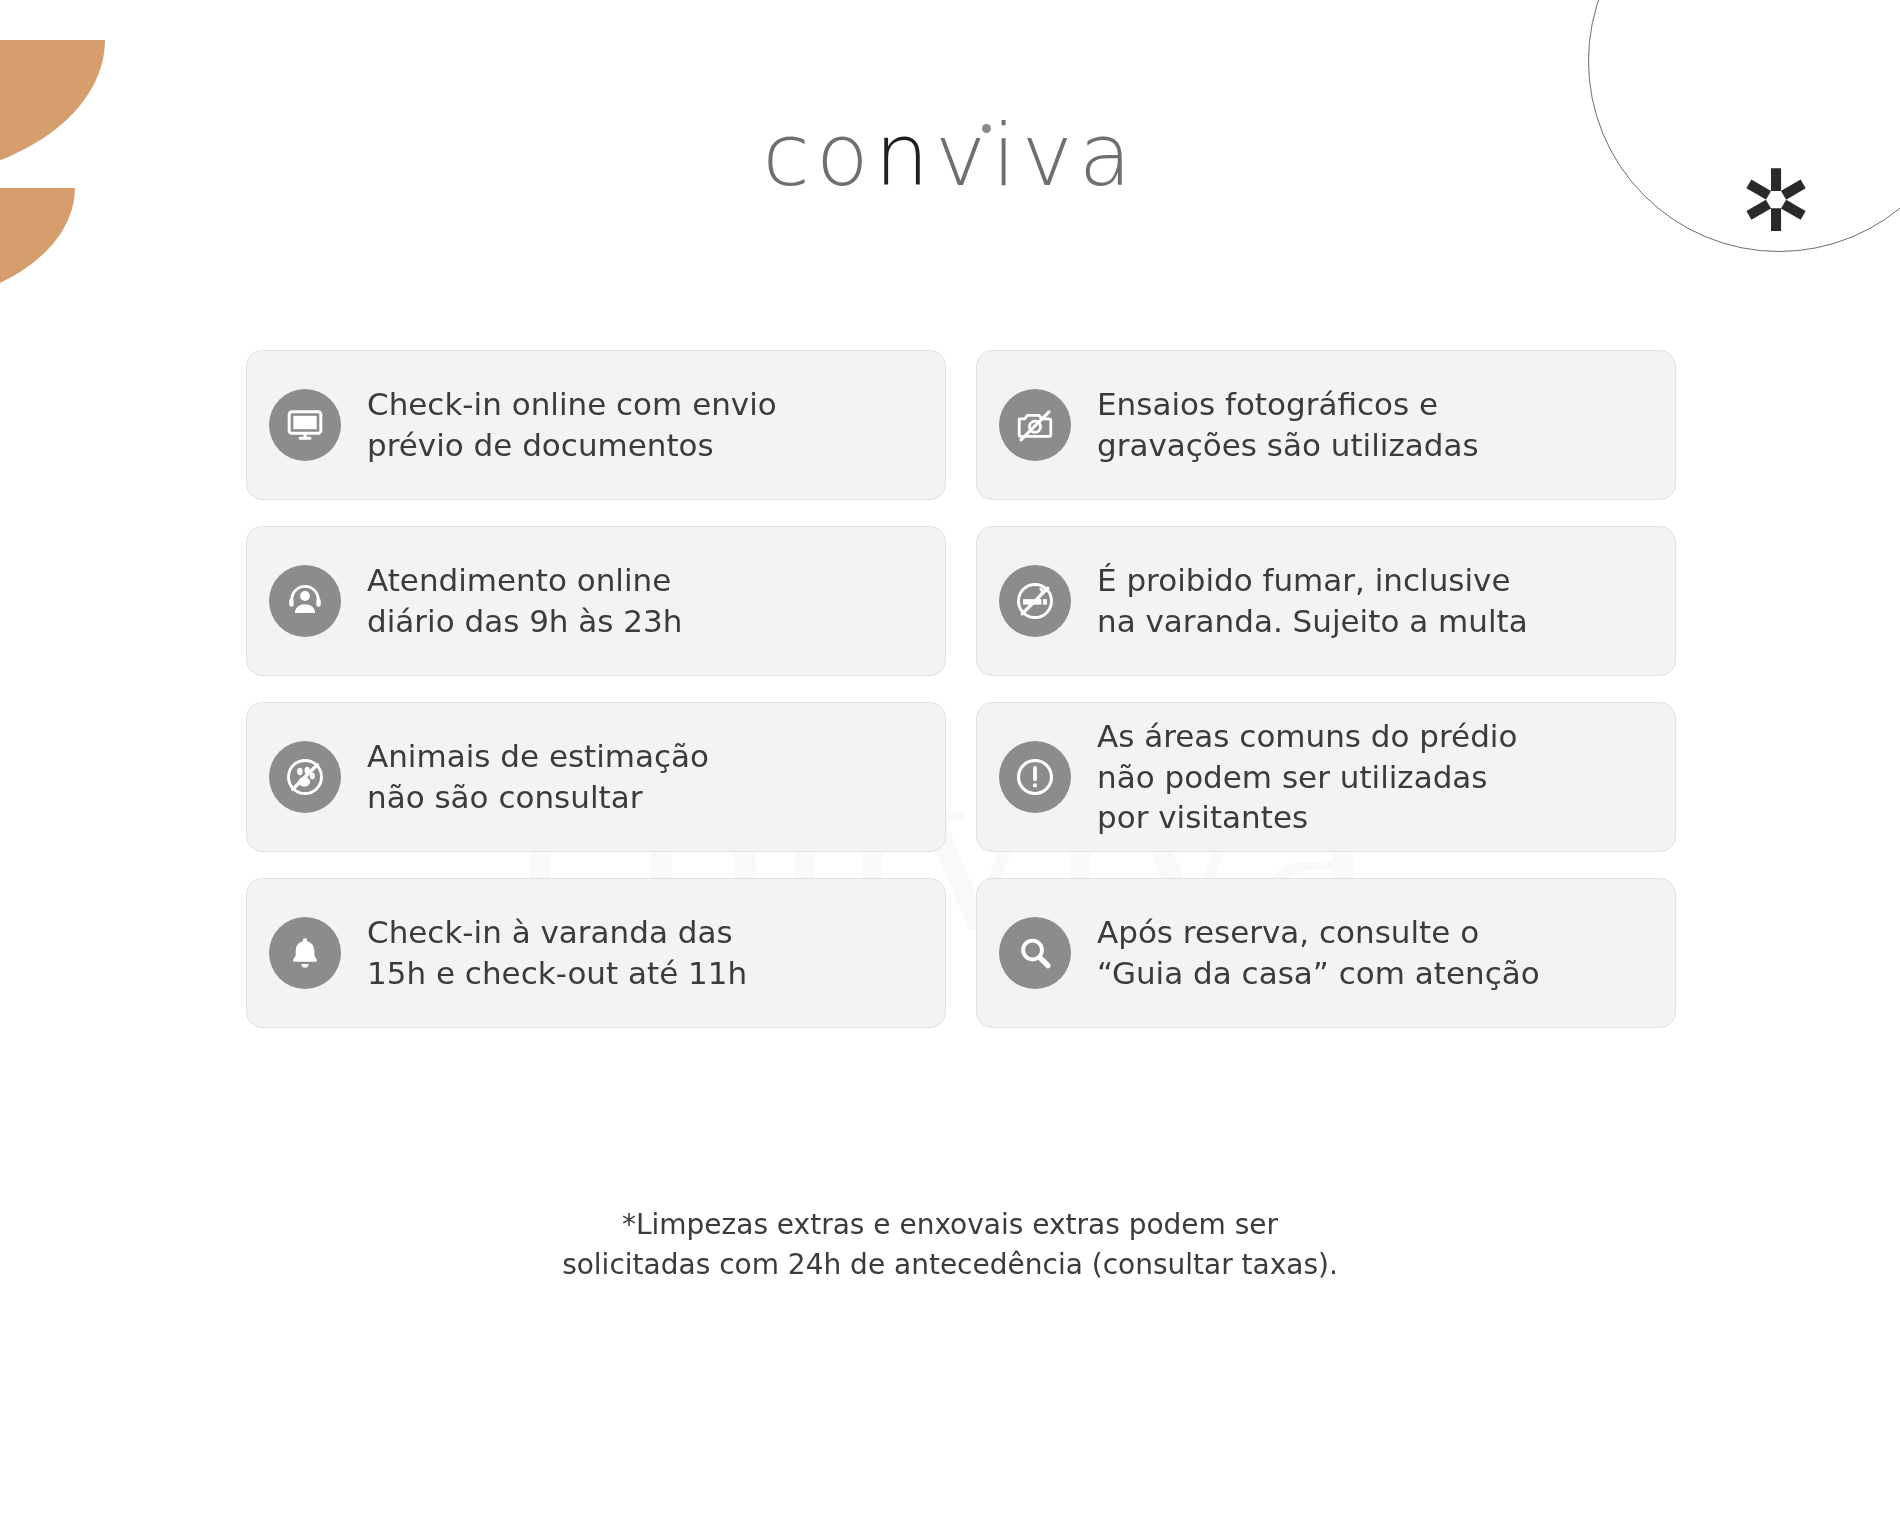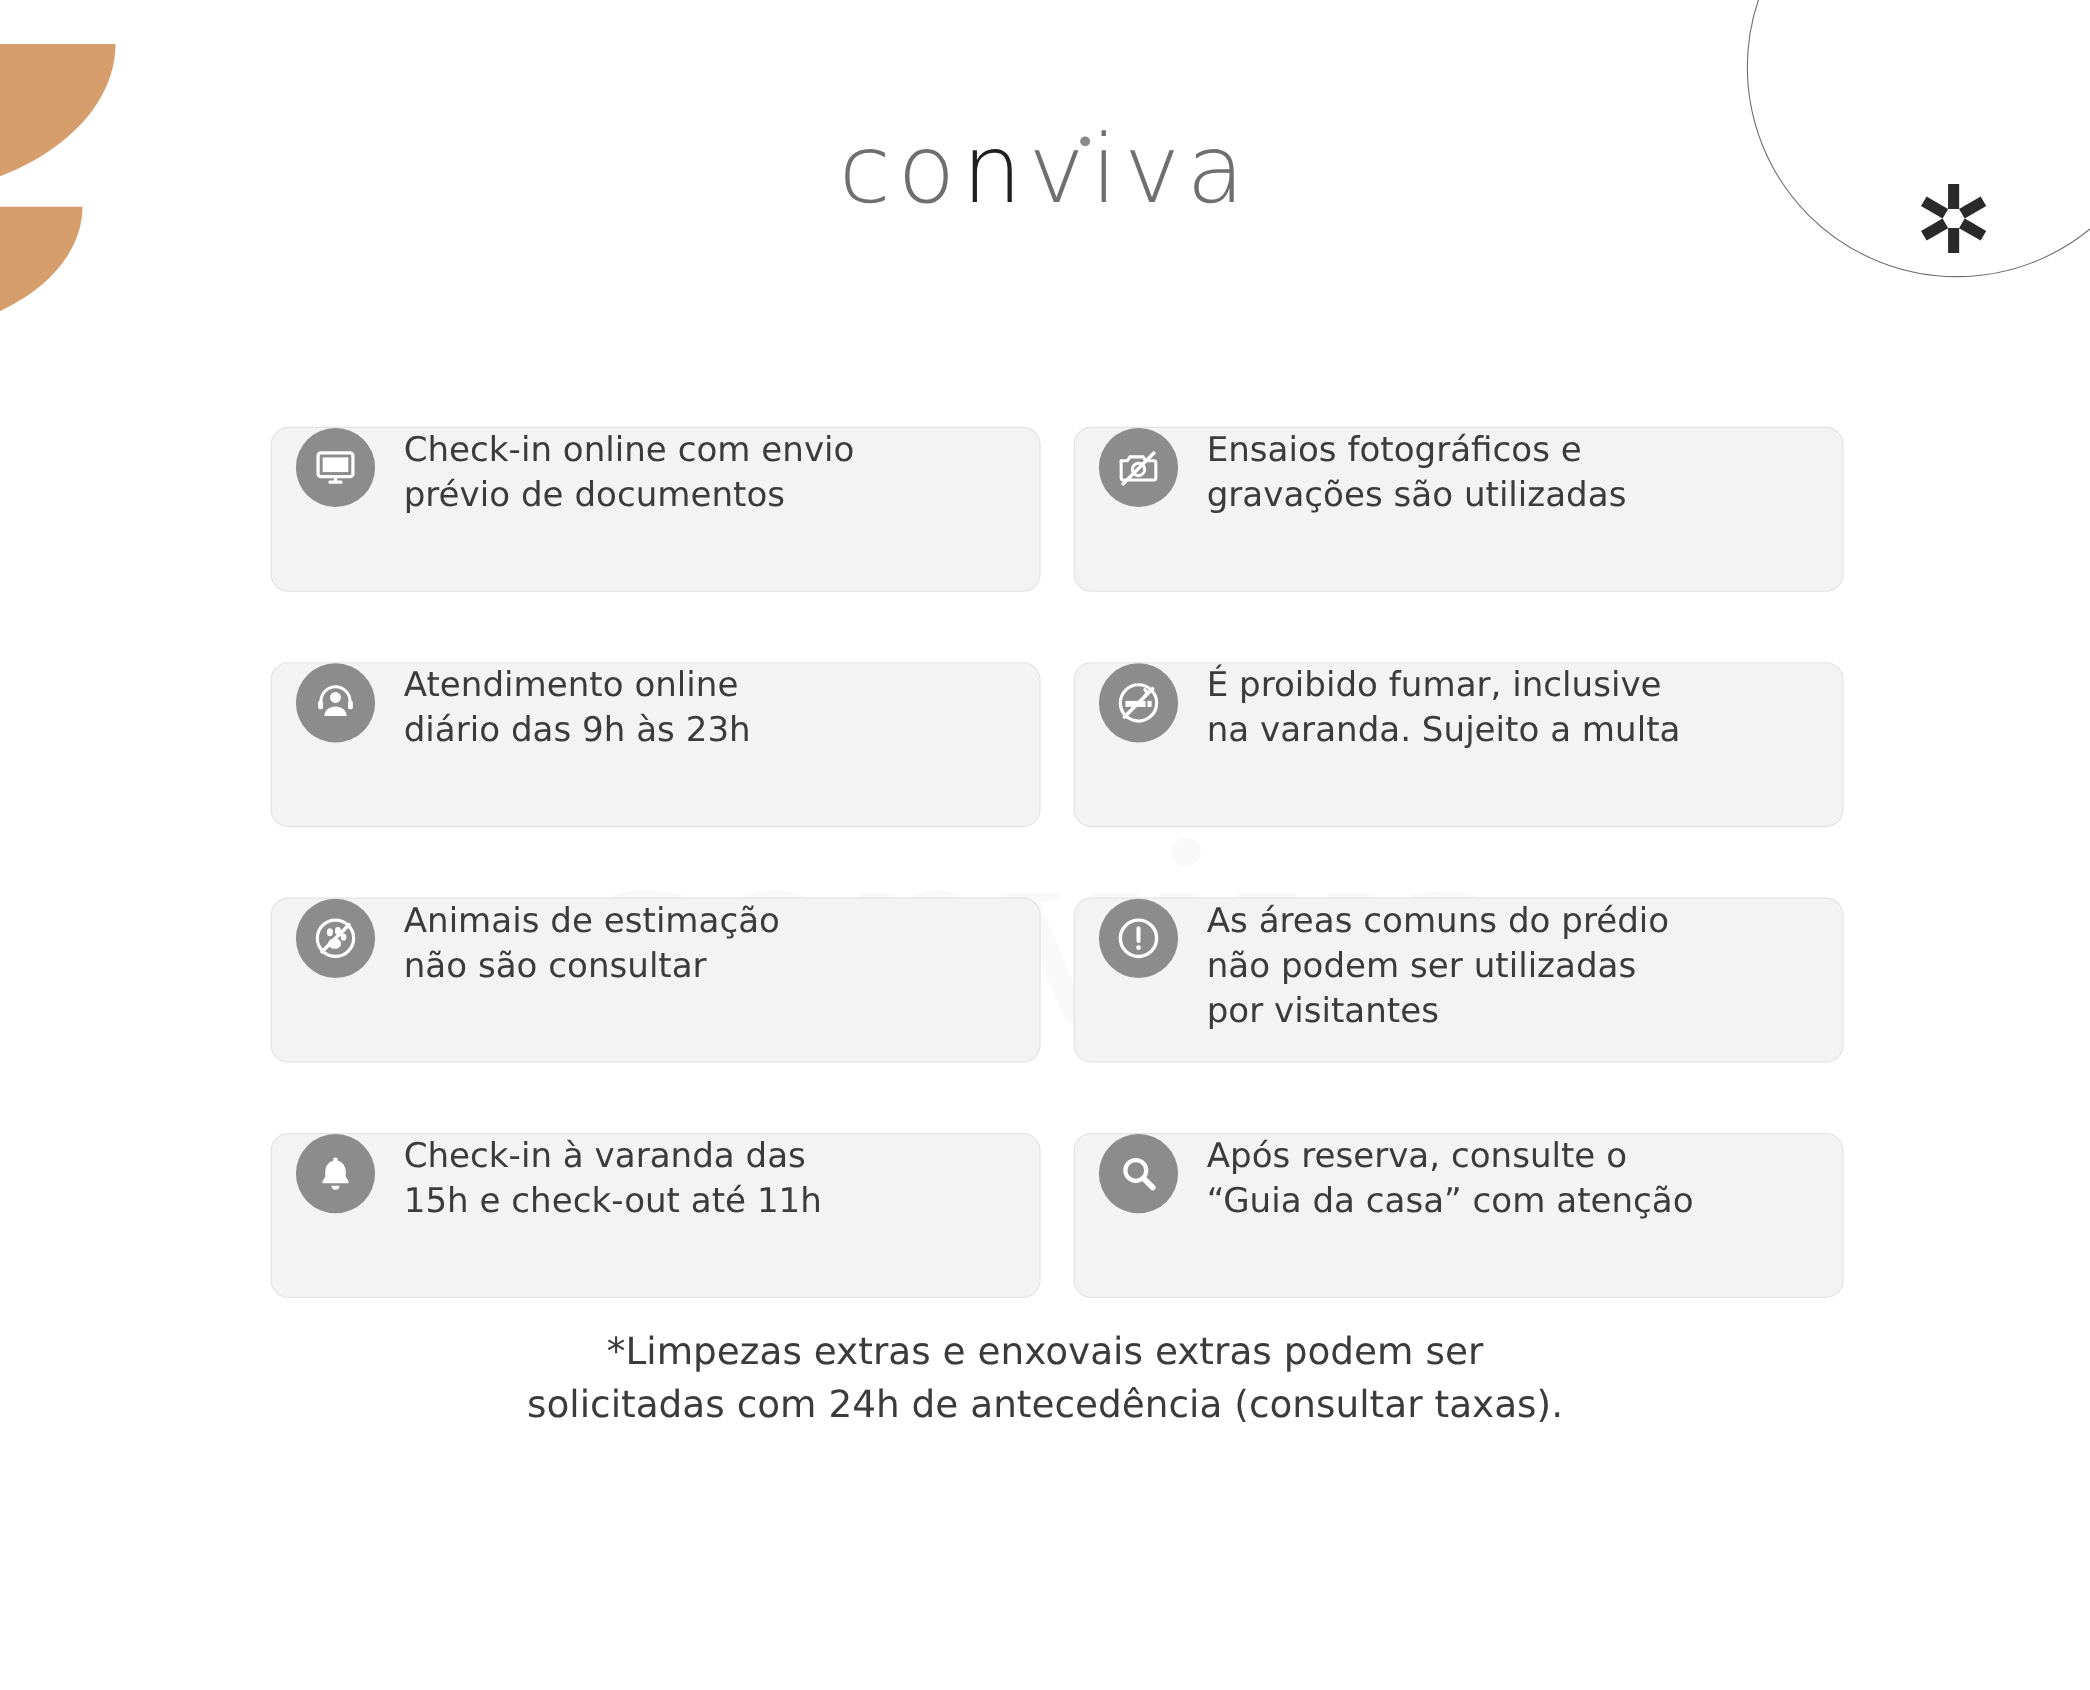--- a/index.html
+++ b/index.html
@@ -120,25 +120,24 @@
     display: grid;
     grid-template-columns: 700px 700px;
     column-gap: 30px;
     row-gap: 26px;
   }
   .card {
     background: #f3f3f3;
     border: 1px solid #e2e2e2;
     border-radius: 16px;
     display: flex;
-    align-items: flex-start;
+    align-items: center;
     padding: 0 22px;
     min-height: 150px;
     box-sizing: border-box;
-    margin-top: 38px;
   }
   .card-icon {
     flex: 0 0 auto;
     width: 72px;
     height: 72px;
     border-radius: 50%;
     background: #8c8c8c;
     display: flex;
     align-items: center;
     justify-content: center;
@@ -154,21 +153,21 @@
     white-space: pre-line;
   }
 
   
   .footnote {
     position: absolute;
     top: 1205px;
     left: 0;
     width: 100%;
     text-align: center;
-    font-size: 34px;
+    font-size: 28px;
     line-height: 1.42;
     color: #3b3b3b;
     font-family: "DejaVu Sans", sans-serif;
     white-space: pre-line;
   }
 </style>
 </head>
 <body>
 
 <div class="deco-left">

